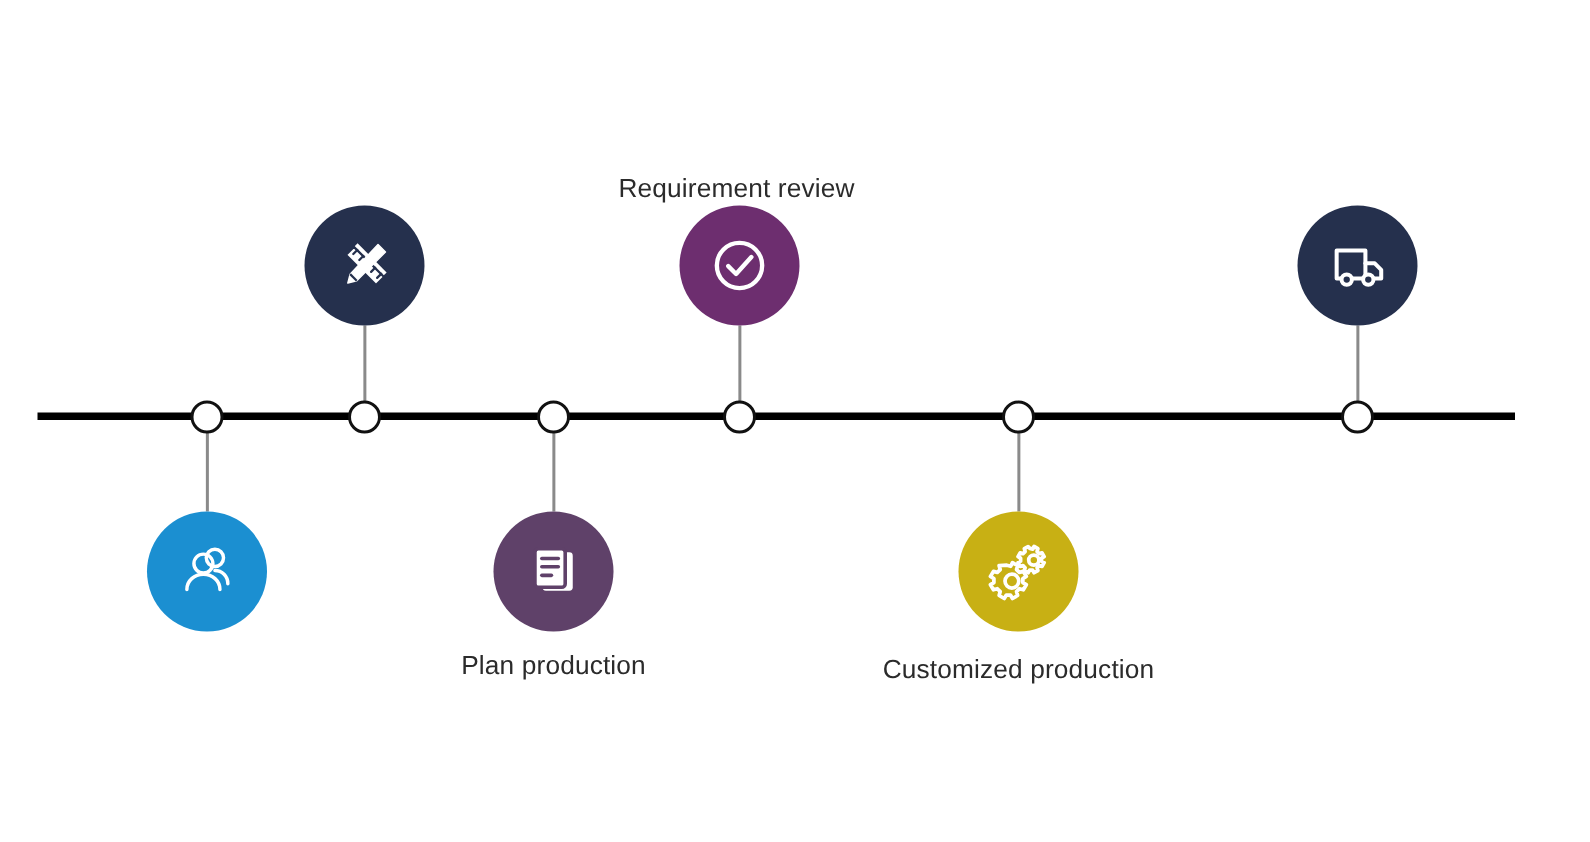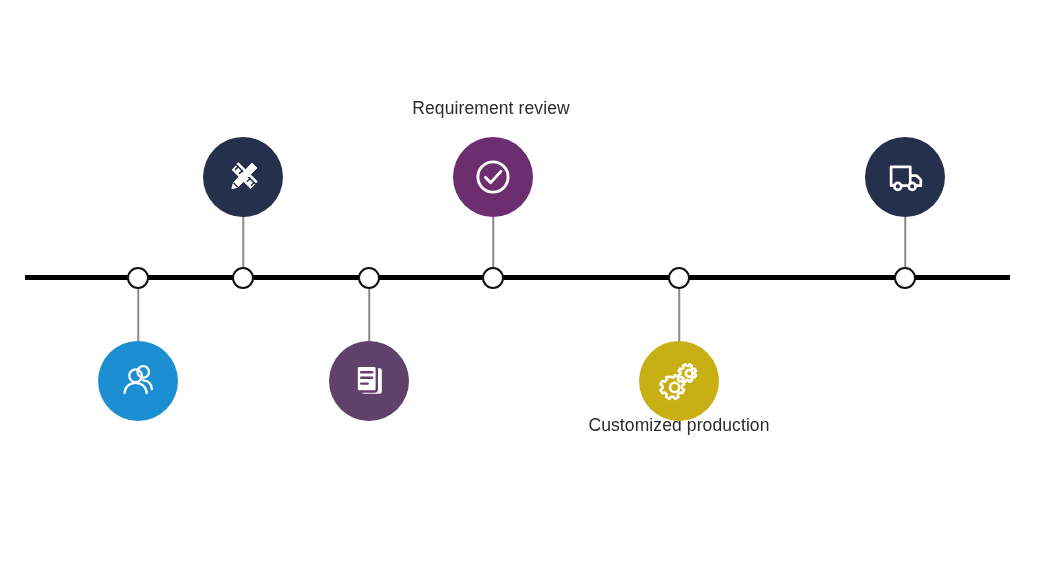--- a/index.html
+++ b/index.html
@@ -130,46 +130,47 @@
         <rect x="16" y="10" width="22" height="28" rx="2.5" fill="#ffffff"></rect>
         <rect x="10.5" y="7.5" width="22" height="28" rx="2.5" fill="#ffffff" stroke="#5f4169" stroke-width="2.6"></rect>
         <g stroke="#5f4169" stroke-width="2.6" stroke-linecap="round">
           <line x1="15.5" y1="14.5" x2="27.5" y2="14.5"></line>
           <line x1="15.5" y1="20.5" x2="27.5" y2="20.5"></line>
           <line x1="15.5" y1="26.8" x2="22.5" y2="26.8"></line>
         </g>
       </svg>
     </span>
   </div>
+  <div class="step-label" style="left:369px; top:433px;">Plan production</div>
 
   <div class="icon-circle" style="left:493px; top:177px; background:#6d2e6f;">
     <span>
       <svg width="50" height="50" viewBox="0 0 48 48" fill="none" stroke="#ffffff" stroke-width="2.8" stroke-linecap="round" stroke-linejoin="round">
         <circle cx="24" cy="24" r="14.5"></circle>
         <path d="M16.8 24.4 L21.8 29.4 L31.6 18.6"></path>
       </svg>
     </span>
   </div>
-  <div class="step-label" style="left:491px; top:98px;text-align:right;">Requirement review</div>
+  <div class="step-label" style="left:491px; top:115px;text-align:right;">Requirement review</div>
 
   <div class="icon-circle" style="left:679px; top:381px; background:#c8b014;">
     <span>
       <svg width="48" height="48" viewBox="0 0 48 48">
         <g fill="none" stroke="#ffffff" stroke-width="2.5" stroke-linejoin="round">
           <path d="M31.6 8.6 l1.9 .5 .9 -1.8 2.5 1.5 -.5 1.9 1.4 1.4 1.9 -.5 1.4 2.5 -1.7 1.0 0 2.0 1.7 1.0 -1.4 2.5 -1.9 -.5 -1.4 1.4 .5 1.9 -2.5 1.4 -1.0 -1.7 -2.0 0 -1.0 1.7 -2.5 -1.4 .5 -1.9 -1.4 -1.4 -1.9 .5 -1.4 -2.5 1.7 -1.0 0 -2.0 -1.7 -1.0 1.4 -2.5 1.9 .5 1.4 -1.4 -.5 -1.9 2.5 -1.4 z"></path>
           <circle cx="34.2" cy="16.4" r="3.4"></circle>
         </g>
         <g fill="none" stroke="#ffffff" stroke-width="2.5" stroke-linejoin="round">
           <path d="M16.2 19.8 l2.6 .7 1.2 -2.4 3.4 2.0 -.7 2.6 1.9 1.9 2.6 -.7 2.0 3.4 -2.3 1.4 0 2.7 2.3 1.4 -2.0 3.4 -2.6 -.7 -1.9 1.9 .7 2.6 -3.4 2.0 -1.4 -2.3 -2.7 0 -1.4 2.3 -3.4 -2.0 .7 -2.6 -1.9 -1.9 -2.6 .7 -2.0 -3.4 2.3 -1.4 0 -2.7 -2.3 -1.4 2.0 -3.4 2.6 .7 1.9 -1.9 -.7 -2.6 z"></path>
           <circle cx="19.6" cy="30.4" r="4.6"></circle>
         </g>
       </svg>
     </span>
   </div>
-  <div class="step-label" style="left:679px; top:415px;">Customized production</div>
+  <div class="step-label" style="left:679px; top:436px;">Customized production</div>
 
   <div class="icon-circle" style="left:905px; top:177px; background:#25304d;">
     <span>
       <svg width="46" height="46" viewBox="0 0 48 48">
         <g fill="none" stroke="#ffffff" stroke-width="2.8" stroke-linejoin="round" stroke-linecap="round">
           <path d="M9.5 13.5 h20 v9 h6.5 l4.5 4.5 v6 h-31 z"></path>
           <line x1="29.5" y1="22.5" x2="29.5" y2="33"></line>
         </g>
         <g fill="#25304d" stroke="#ffffff" stroke-width="2.8">
           <circle cx="16.5" cy="33.8" r="3.6"></circle>

